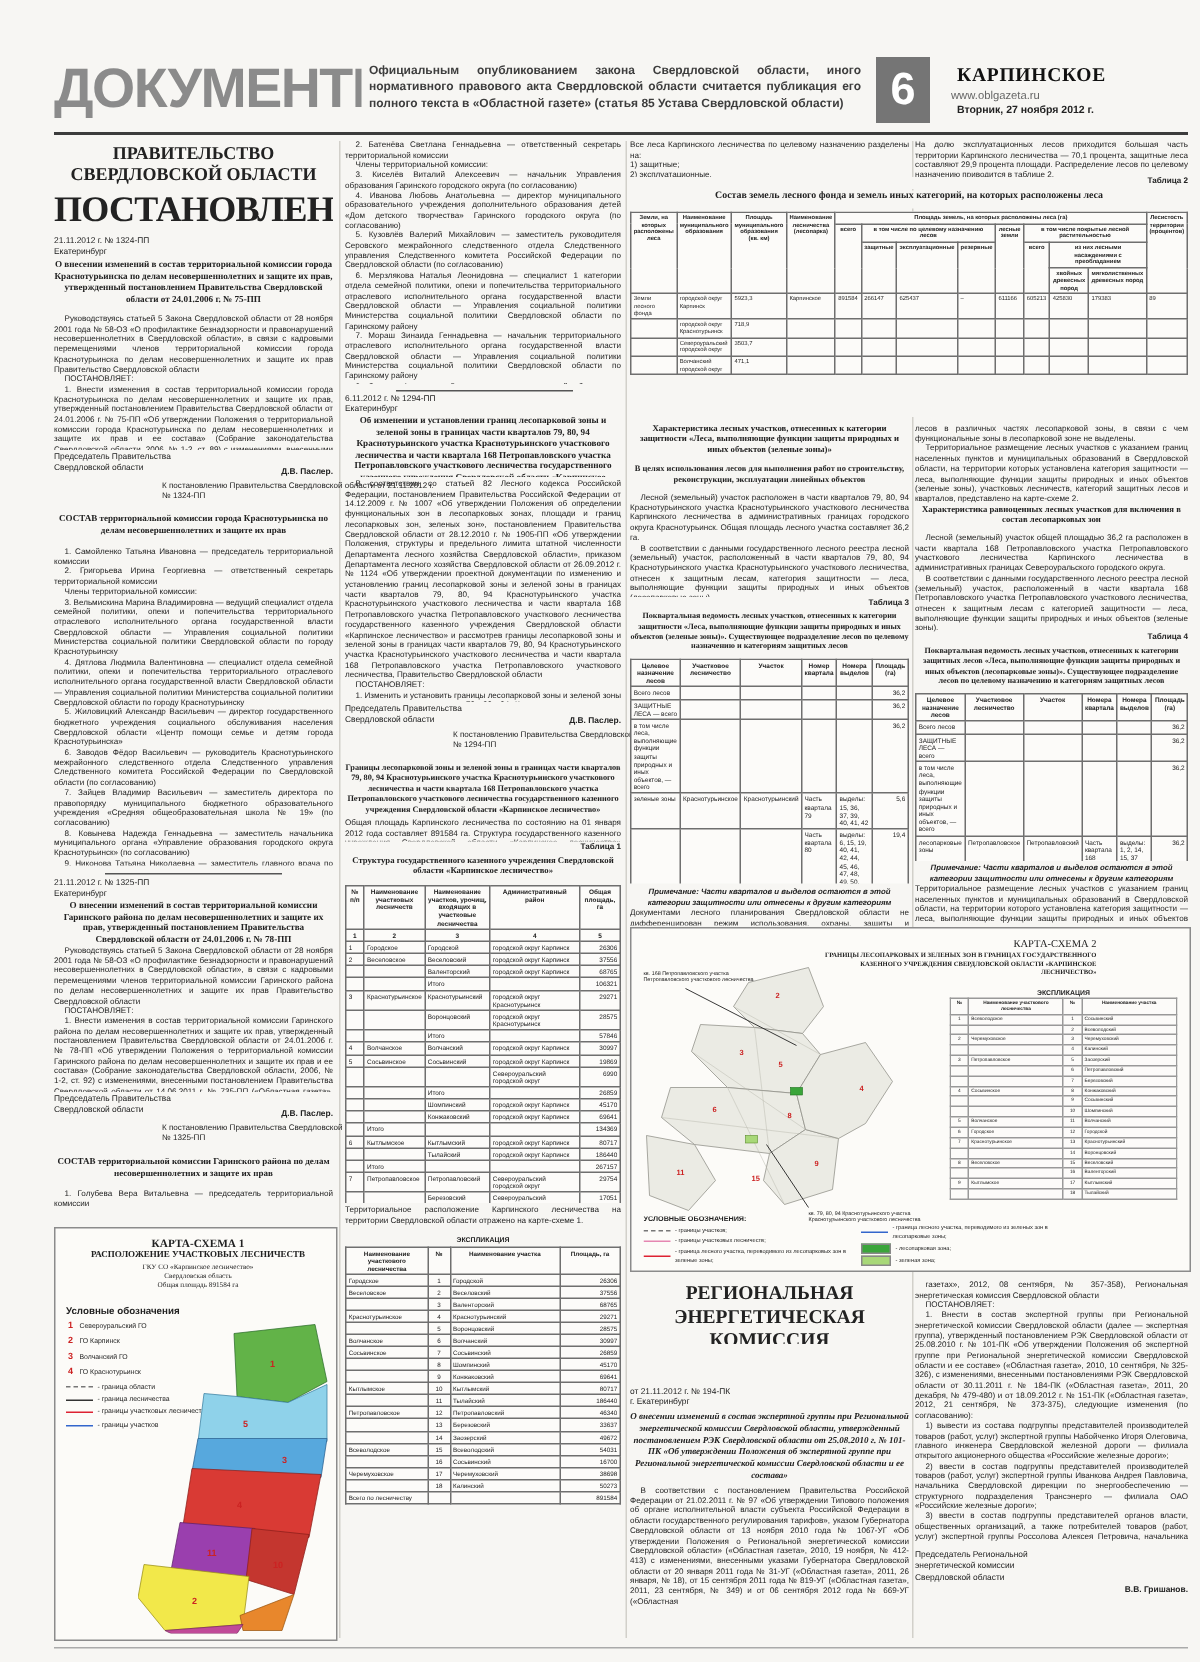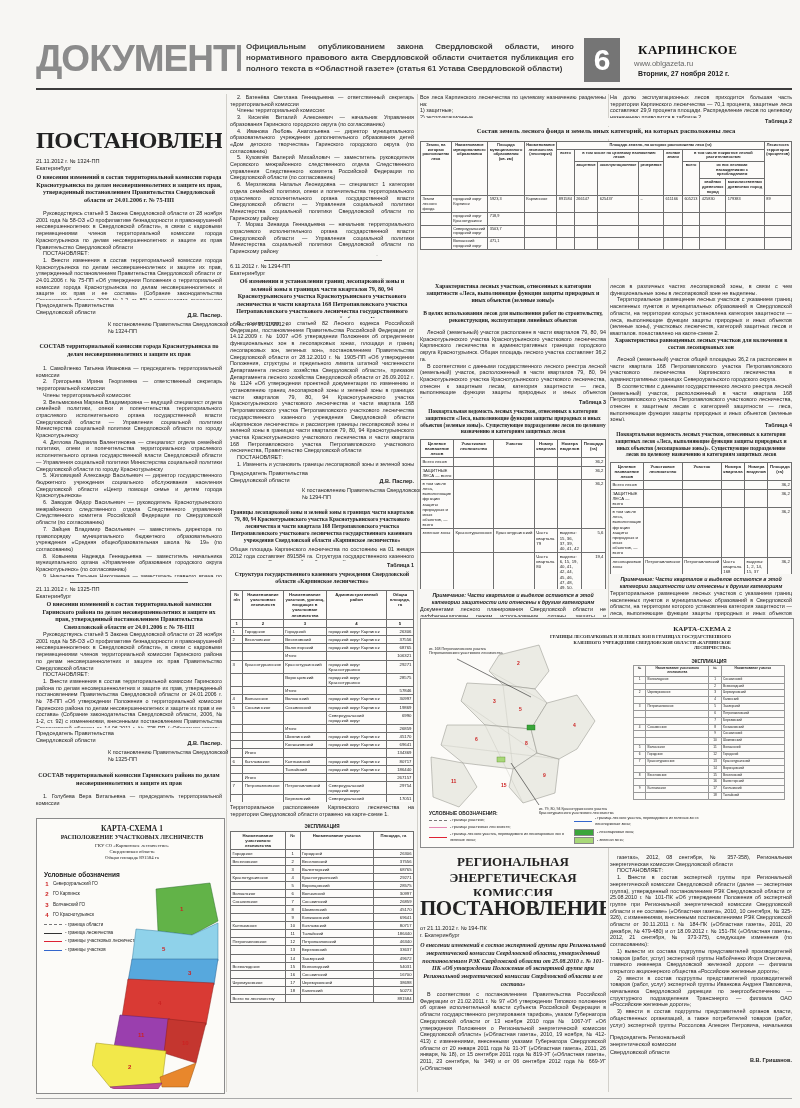--- a/index.html
+++ b/index.html
@@ -52,44 +52,45 @@
   .legnum{color:#cc2222;font-weight:bold;font-size:6px;width:6px;text-align:center}
   .sw{display:inline-block;width:18px;height:0;border-top:1.2px solid #333;flex:none}
   .sw.dashdot{border-top-style:dashed;border-top-color:#777}
   .sw.red{border-top-color:#d23}
   .sw.blue{border-top-color:#36c}
   .sw.pink{border-top-color:#e587b2}
   .swfill{display:inline-block;width:18px;height:5px;flex:none;border:0.5px solid #888}
   .swfill.g1{background:#3aa53a}
   .swfill.g2{background:#a8d878}
   .ann{position:absolute;font-size:3.6px;line-height:1.2;color:#222;z-index:3}
-  .m2title{font-size:7px;font-weight:bold;font-family:"Liberation Serif",serif}
+  .m2title{font-size:7px;font-weight:normal;font-family:"Liberation Serif",serif}
   .m2sub{font-size:4.4px;font-weight:bold;line-height:1.3;font-family:"Liberation Serif",serif}
   .m2expl-title{font-size:4.6px;font-weight:bold;text-align:center}
   .rek-org{font-size:13px;font-weight:bold;line-height:1.2}
   .rek-title{font-size:6px;font-weight:bold;font-style:italic;line-height:1.3;font-family:"Liberation Serif",serif}
   .hrline{border:none;border-top:1px solid #444;width:60%;margin:2px auto}
 </style>
 </head>
 <body>
 
 <div class="page">
 
   <div class="sep" style="left:226px;top:94px;height:998px"></div>
   <div class="sep" style="left:417px;top:94px;height:998px"></div>
   <div class="sep" style="left:608px;top:94px;height:998px"></div>
 
   <div class="abs masthead" style="left:36px;top:40px;width:205px;height:44px">ДОКУМЕНТЫ</div>
-  <div class="abs notice" style="left:246px;top:42px;width:328px;height:44px">Официальным опубликованием закона Свердловской области, иного нормативного правового акта  Свердловской области считается публикация его полного текста в «Областной газете» (статья 61 Устава Свердловской области)</div>
+  <div class="abs notice" style="left:246px;top:42px;width:328px;height:44px">Официальным опубликованием закона Свердловской области, иного нормативного правового акта  Свердловской области считается публикация его полного текста в «Областной газете» (статья 85 Устава Свердловской области)</div>
   <div class="abs pgbox" style="left:584px;top:38px;width:36px;height:44px">6</div>
   <div class="abs serif paper" style="left:638px;top:42px;width:154px;height:16px">КАРПИНСКОЕ ГАЗЕТА</div>
   <div class="abs site" style="left:634px;top:59px;width:154px;height:10px">www.oblgazeta.ru</div>
   <div class="abs dateln" style="left:638px;top:70px;width:154px;height:10px">Вторник, 27 ноября 2012 г.</div>
   <div class="rule" style="left:36px;top:88px;width:756px"></div>
 
+  <div class="abs serif h-org ctr panel" style="left:36px;top:96px;width:186px;height:30px">ПРАВИТЕЛЬСТВО СВЕРДЛОВСКОЙ ОБЛАСТИ</div>
   <div class="abs serif h-kind ctr panel" style="left:36px;top:128px;width:186px;height:28px">ПОСТАНОВЛЕНИЯ</div>
 
   <div class="abs dateblk" style="left:36px;top:158px;width:186px;height:14px">
     <div>21.11.2012 г. № 1324-ПП</div>
     <div>Екатеринбург</div>
   </div>
   <div class="abs restitle ctr" style="left:36px;top:174px;width:186px;height:34px">О внесении изменений в состав территориальной комиссии города Краснотурьинска по делам несовершеннолетних и защите их прав, утвержденный постановлением Правительства Свердловской области от 24.01.2006 г. № 75-ПП</div>
   <div class="abs bodytxt" style="left:36px;top:210px;width:186px;height:90px">
       <p>Руководствуясь статьей 5 Закона Свердловской области от 28 ноября 2001 года № 58-ОЗ «О профилактике безнадзорности и правонарушений несовершеннолетних в Свердловской области», в связи с кадровыми перемещениями членов территориальной комиссии города Краснотурьинска по делам несовершеннолетних и защите их прав Правительство Свердловской области</p>
       <p>ПОСТАНОВЛЯЕТ:</p>
@@ -943,21 +944,20 @@
         <div class="legrow" style="font-size:3.8px">
             <span class="swfill g2"></span>
             <span>- зеленая зона;</span>
           </div>
 
       </div>
     </div>
   </div>
 
   <div class="abs serif rek-org ctr panel" style="left:420px;top:854px;width:186px;height:42px">РЕГИОНАЛЬНАЯ ЭНЕРГЕТИЧЕСКАЯ КОМИССИЯ СВЕРДЛОВСКОЙ ОБЛАСТИ</div>
-  <div class="abs serif h-kind2 ctr panel" style="left:420px;top:898px;width:186px;height:24px">ПОСТАНОВЛЕНИЕ</div>
   <div class="abs dateblk" style="left:420px;top:925px;width:186px;height:15px">
     <div>от 21.11.2012 г. № 194-ПК</div>
     <div>г. Екатеринбург</div>
   </div>
   <div class="abs rek-title ctr" style="left:420px;top:942px;width:186px;height:47px">О внесении изменений в состав экспертной группы при Региональной энергетической комиссии Свердловской области, утвержденный постановлением РЭК Свердловской области от 25.08.2010 г. № 101-ПК «Об утверждении Положения об экспертной группе при Региональной энергетической комиссии Свердловской области и ее состава»</div>
   <div class="abs bodytxt" style="left:420px;top:991px;width:186px;height:101px">
       <p>В соответствии с постановлением Правительства Российской Федерации от 21.02.2011 г. № 97 «Об утверждении Типового положения об органе исполнительной власти субъекта Российской Федерации в области государственного регулирования тарифов», указом Губернатора Свердловской области от 13 ноября 2010 года № 1067-УГ «Об утверждении Положения о Региональной энергетической комиссии Свердловской области» («Областная газета», 2010, 19 ноября, № 412-413) с изменениями, внесенными указами Губернатора Свердловской области от 20 января 2011 года № 31-УГ («Областная газета», 2011, 26 января, № 18), от 15 сентября 2011 года № 819-УГ («Областная газета», 2011, 23 сентября, № 349) и от 06 сентября 2012 года № 669-УГ («Областная</p>
     </div>
 
   <div class="abs bodytxt" style="left:610px;top:854px;width:182px;height:174px">

